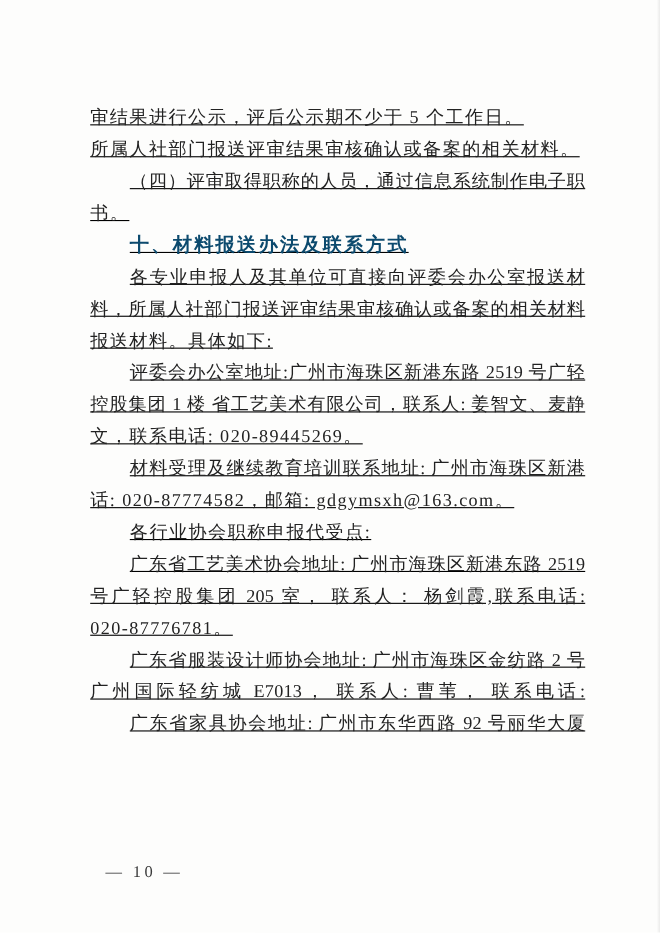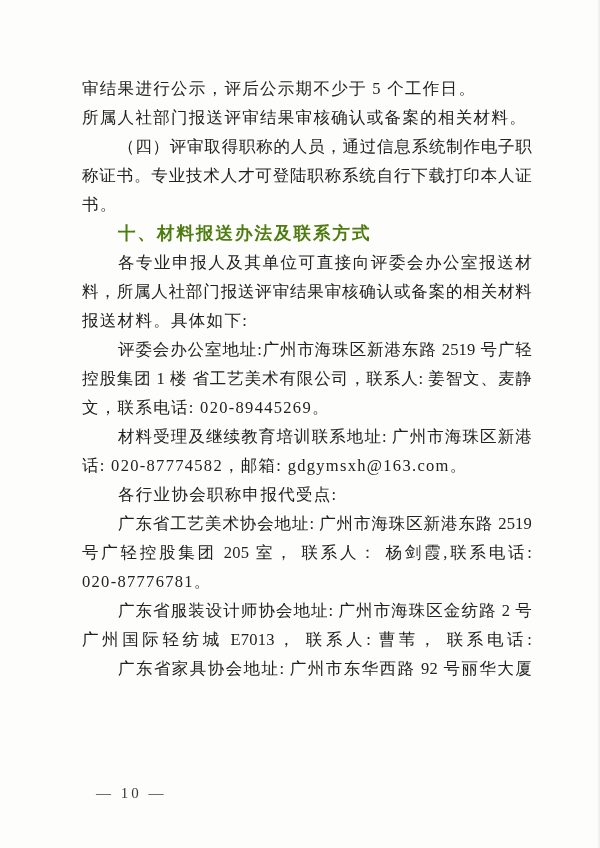--- a/index.html
+++ b/index.html
@@ -22,22 +22,23 @@
     top: 0;
     right: 0;
     width: 3px;
     height: 100%;
     background: linear-gradient(to right, rgba(0,0,0,0), rgba(0,0,0,0.07));
     pointer-events: none;
   }
   .text-area {
     position: absolute;
     left: 82px;
-    top: 74px;
+    top: 92px;
     width: 450px;
+    text-decoration: underline;
   }
   .line {
     height: 29px;
     line-height: 29px;
     font-size: 16.5px;
     color: #222222;
     letter-spacing: 1.3px;
     white-space: nowrap;
   }
   .line.just {
@@ -47,42 +48,41 @@
     text-align-last: justify;
   }
   .line.indent {
     text-indent: 36px;
   }
   .line.heading {
     font-family: "Liberation Sans", "DejaVu Sans", sans-serif;
     font-weight: bold;
     font-size: 17.5px;
     letter-spacing: 2px;
-    color: #4d7c0f;
+    color: #0c4a6e;
   }
   .page-footer {
     position: absolute;
     left: 96px;
     top: 782px;
     font-size: 15px;
     color: #3a3a3a;
     letter-spacing: 3px;
     line-height: 22px;
     text-align: right;
   }
 </style>
 </head>
 <body>
 
 <div class="scan-page">
   <div class="text-area">
       <div class="line">审结果进行公示，评后公示期不少于 5 个工作日。</div>
       <div class="line">所属人社部门报送评审结果审核确认或备案的相关材料。</div>
       <div class="line indent just">（四）评审取得职称的人员，通过信息系统制作电子职</div>
-      <div class="line just">称证书。专业技术人才可登陆职称系统自行下载打印本人证</div>
       <div class="line">书。</div>
       <div class="line indent heading">十、材料报送办法及联系方式</div>
       <div class="line indent just">各专业申报人及其单位可直接向评委会办公室报送材</div>
       <div class="line just">料，所属人社部门报送评审结果审核确认或备案的相关材料</div>
       <div class="line">报送材料。具体如下:</div>
       <div class="line indent just">评委会办公室地址:广州市海珠区新港东路 2519 号广轻</div>
       <div class="line just">控股集团 1 楼 省工艺美术有限公司，联系人: 姜智文、麦静</div>
       <div class="line">文，联系电话: 020-89445269。</div>
       <div class="line indent just">材料受理及继续教育培训联系地址: 广州市海珠区新港</div>
       <div class="line">话: 020-87774582，邮箱: gdgymsxh@163.com。</div>

